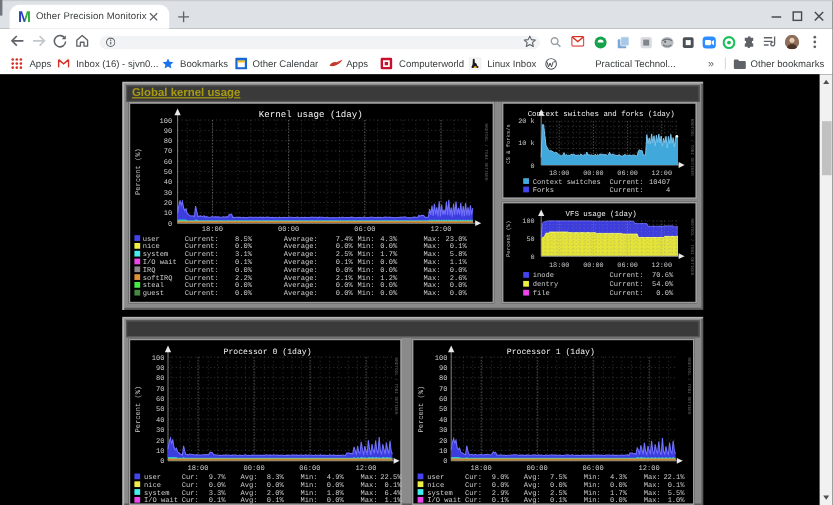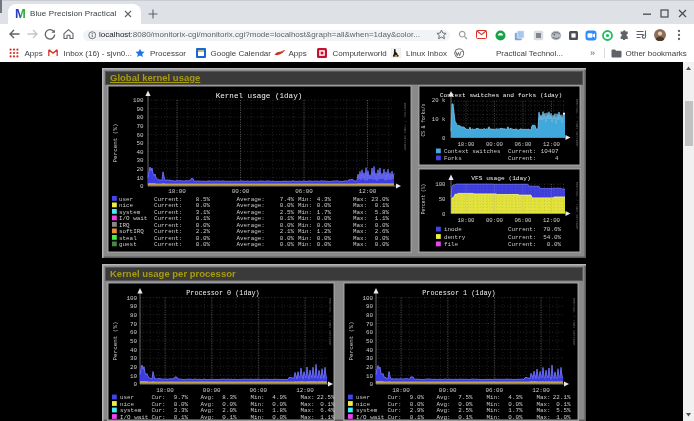--- a/index.html
+++ b/index.html
@@ -15,21 +15,21 @@
 <div class="abs" style="left:8px;top:4px;width:133px;height:20px;background:#fff;border-radius:8px 8px 0 0;"></div>
 <svg class="abs" style="left:14px;top:6px;" width="13" height="14" viewBox="0 0 13 14">
  <defs>
         <linearGradient id="mg" x1="0" y1="0" x2="1" y2="0">
           <stop offset="0.48" stop-color="#2b3fc0"></stop>
           <stop offset="0.52" stop-color="#2fae3b"></stop>
         </linearGradient>
       </defs>
  <text x="6.5" y="12" text-anchor="middle" font-family="Liberation Sans,sans-serif" font-weight="bold" font-size="13" fill="url(#mg)">M</text>
 </svg>
-<div class="abs" style="left:30px;top:8.5px;font-size:8px;color:#3c4043;letter-spacing:0.1px;">Blue Precision Practical</div>
+<div class="abs" style="left:30px;top:8.5px;font-size:8px;color:#3c4043;letter-spacing:0.1px;">Other Precision Monitorix</div>
 <svg class="abs" style="left:124px;top:10px;" width="8" height="8" viewBox="0 0 8 8">
       <path d="M1 1 L7 7 M7 1 L1 7" stroke="#5f6368" stroke-width="1.1"></path>
     </svg>
 <svg class="abs" style="left:148px;top:9px;" width="10" height="10" viewBox="0 0 10 10">
       <path d="M5 0.5 L5 9.5 M0.5 5 L9.5 5" stroke="#5f6368" stroke-width="1.1"></path>
     </svg>
 <svg class="abs" style="left:642px;top:10px;" width="10" height="8" viewBox="0 0 10 8">
       <path d="M1 4.2 L9 4.2" stroke="#454b50" stroke-width="1.3"></path>
     </svg>
 <svg class="abs" style="left:660px;top:9px;" width="9" height="9" viewBox="0 0 9 9">
@@ -52,21 +52,20 @@
     </svg>
 <svg class="abs" style="left:62px;top:28px;" width="13" height="12" viewBox="0 0 13 12">
       <path d="M2 5.6 L6.5 1.6 L11 5.6 L11 10.5 L8 10.5 L8 7.2 L5 7.2 L5 10.5 L2 10.5 Z" stroke="#5f6368" stroke-width="1.1" fill="none" stroke-linejoin="round"></path>
     </svg>
 <div class="abs" style="left:83px;top:29.5px;width:367px;height:11.5px;background:#f1f3f4;border-radius:6px;"></div>
 <svg class="abs" style="left:87.5px;top:31px;" width="8.5" height="8.5" viewBox="0 0 10 10">
       <circle cx="5" cy="5" r="4.1" stroke="#5f6368" stroke-width="1" fill="none"></circle>
       <path d="M5 4.4 L5 7.2" stroke="#5f6368" stroke-width="1.1"></path>
       <circle cx="5" cy="3" r="0.7" fill="#5f6368"></circle>
     </svg>
-<div class="abs" style="left:99px;top:30.2px;font-size:8px;color:#202124;white-space:nowrap;">localhost<span style="color:#5f6368;">:8080/monitorix-cgi/monitorix.cgi?mode=localhost&amp;graph=all&amp;when=1day&amp;color...</span></div>
 <svg class="abs" style="left:436px;top:29px;" width="11" height="11" viewBox="0 0 12 12">
       <path d="M6 1.2 L7.5 4.4 L11 4.8 L8.4 7.1 L9.2 10.6 L6 8.8 L2.8 10.6 L3.6 7.1 L1 4.8 L4.5 4.4 Z" stroke="#5f6368" stroke-width="1" fill="none" stroke-linejoin="round"></path>
     </svg>
 <svg class="abs" style="left:458px;top:30px;" width="10" height="10" viewBox="0 0 10 10">
       <circle cx="4.2" cy="4.2" r="2.8" stroke="#9aa0a6" stroke-width="1.2" fill="none"></circle>
       <path d="M6.4 6.4 L9 9" stroke="#9aa0a6" stroke-width="1.3"></path>
     </svg>
     <svg class="abs" style="left:476px;top:30px;" width="11" height="9" viewBox="0 0 11 9">
       <rect x="0.5" y="0.5" width="10" height="8" rx="1" fill="#fff" stroke="#d93025" stroke-width="1"></rect>
       <path d="M0.8 0.8 L5.5 4.6 L10.2 0.8" stroke="#d93025" stroke-width="1.2" fill="none"></path>
@@ -134,27 +133,27 @@
     </svg>
 <div class="abs" style="left:24.5px;top:48.5px;font-size:8px;color:#3c4043;white-space:nowrap;">Apps</div>
     <svg class="abs" style="left:48px;top:49px;" width="10" height="8" viewBox="0 0 11 9">
       <rect x="0.5" y="0.5" width="10" height="8" rx="1" fill="#fff" stroke="#e3e6e8" stroke-width="0.5"></rect>
       <path d="M0.8 0.8 L5.5 4.6 L10.2 0.8 M0.8 0.8 L0.8 8 M10.2 0.8 L10.2 8" stroke="#d93025" stroke-width="1.4" fill="none"></path>
     </svg>
     <div class="abs" style="left:63.5px;top:48.5px;font-size:8px;color:#3c4043;white-space:nowrap;">Inbox (16) - sjvn0...</div>
     <svg class="abs" style="left:135px;top:48px;" width="10" height="10" viewBox="0 0 12 12">
       <path d="M6 0.8 L7.6 4.2 L11.4 4.6 L8.6 7.1 L9.4 10.9 L6 9 L2.6 10.9 L3.4 7.1 L0.6 4.6 L4.4 4.2 Z" fill="#1a73e8"></path>
     </svg>
-    <div class="abs" style="left:150px;top:48.5px;font-size:8px;color:#3c4043;white-space:nowrap;">Processor</div>
+    <div class="abs" style="left:150px;top:48.5px;font-size:8px;color:#3c4043;white-space:nowrap;">Bookmarks</div>
     <svg class="abs" style="left:196px;top:48px;" width="10" height="10" viewBox="0 0 10 10">
       <rect width="10" height="10" rx="1" fill="#1967d2"></rect>
       <rect x="2" y="2.5" width="6" height="5.5" fill="#fff"></rect>
       <rect x="2" y="2.5" width="6" height="1.5" fill="#fbbc04"></rect>
     </svg>
-    <div class="abs" style="left:210.5px;top:48.5px;font-size:8px;color:#3c4043;white-space:nowrap;">Google Calendar</div>
+    <div class="abs" style="left:210.5px;top:48.5px;font-size:8px;color:#3c4043;white-space:nowrap;">Other Calendar</div>
     <svg class="abs" style="left:274px;top:49px;" width="12" height="9" viewBox="0 0 12 9">
       <path d="M0.5 5.5 Q3 2 6.5 2.8 L11.5 0.8 Q9 4.5 5 5.8 Q2.5 6.6 0.5 5.5 Z" fill="#c0392b"></path>
       <path d="M6.5 2.8 L11.5 0.8 L8 3.6 Z" fill="#e74c3c"></path>
     </svg>
     <div class="abs" style="left:288.5px;top:48.5px;font-size:8px;color:#3c4043;white-space:nowrap;">Apps</div>
     <svg class="abs" style="left:317px;top:48px;" width="10" height="10" viewBox="0 0 10 10">
       <rect width="10" height="10" rx="1.5" fill="#c8102e"></rect>
       <rect x="2.2" y="2.2" width="5.6" height="5.6" fill="#fff"></rect>
       <rect x="3.6" y="3.6" width="2.8" height="2.8" fill="#c8102e"></rect>
     </svg>
@@ -176,21 +175,20 @@
     <svg class="abs" style="left:611px;top:49px;" width="11" height="9" viewBox="0 0 11 9">
       <path d="M0.5 1.5 Q0.5 0.5 1.5 0.5 L4 0.5 L5 1.8 L9.5 1.8 Q10.5 1.8 10.5 2.8 L10.5 7.5 Q10.5 8.5 9.5 8.5 L1.5 8.5 Q0.5 8.5 0.5 7.5 Z" fill="#5f6368"></path>
     </svg>
     <div class="abs" style="left:625.5px;top:48.5px;font-size:8px;color:#3c4043;white-space:nowrap;">Other bookmarks</div>
 <div class="abs" style="left:0;top:62px;width:683px;height:359px;background:#000;"></div>
 <div class="abs" style="left:102px;top:68px;width:484px;height:190px;background:#8a8a8a;border:0;box-shadow:inset 1.5px 1.5px 0 #b5b5b5, inset -1.5px -1.5px 0 #5c5c5c;"></div>
 <div class="abs" style="left:105px;top:70.5px;width:476px;height:12.5px;background:#3a3a3a;border:0.5px solid #585858;"></div>
 <div class="abs" style="left:110px;top:72px;font-size:9.5px;font-weight:bold;color:#a89b10;text-decoration:underline;">Global kernel usage</div>
 <div class="abs" style="left:102px;top:264px;width:484px;height:157px;background:#8a8a8a;box-shadow:inset 1.5px 1.5px 0 #b5b5b5, inset -1.5px -1.5px 0 #5c5c5c;"></div>
 <div class="abs" style="left:105px;top:266.5px;width:476px;height:12.5px;background:#3a3a3a;border:0.5px solid #585858;"></div>
-<div class="abs" style="left:110px;top:268px;font-size:9.5px;font-weight:bold;color:#a89b10;">Kernel usage per processor</div>
 
 <div class="panel" style="left:107px;top:85px;width:305px;height:140px;">
       <svg width="305" height="168" viewBox="0 0 305 168">
         <rect x="0" y="0" width="305" height="168" fill="#000"></rect>
         <rect x="0.75" y="0.75" width="303.5" height="166.5" fill="none" stroke="#9c9c9c" stroke-width="1.5"></rect>
         <text x="152" y="12.5" text-anchor="middle" font-family="Liberation Mono" ,monospace="" font-size="7.6" fill="#f2f2f2">Kernel usage  (1day)</text>
         <text x="36.5" y="17.1" text-anchor="end" font-family="Liberation Mono" ,monospace="" font-size="5.9" fill="#cccccc">100</text>
         <text x="36.5" y="25.7" text-anchor="end" font-family="Liberation Mono" ,monospace="" font-size="5.9" fill="#cccccc">90</text>
         <text x="36.5" y="34.3" text-anchor="end" font-family="Liberation Mono" ,monospace="" font-size="5.9" fill="#cccccc">80</text>
         <text x="36.5" y="42.9" text-anchor="end" font-family="Liberation Mono" ,monospace="" font-size="5.9" fill="#cccccc">70</text>

